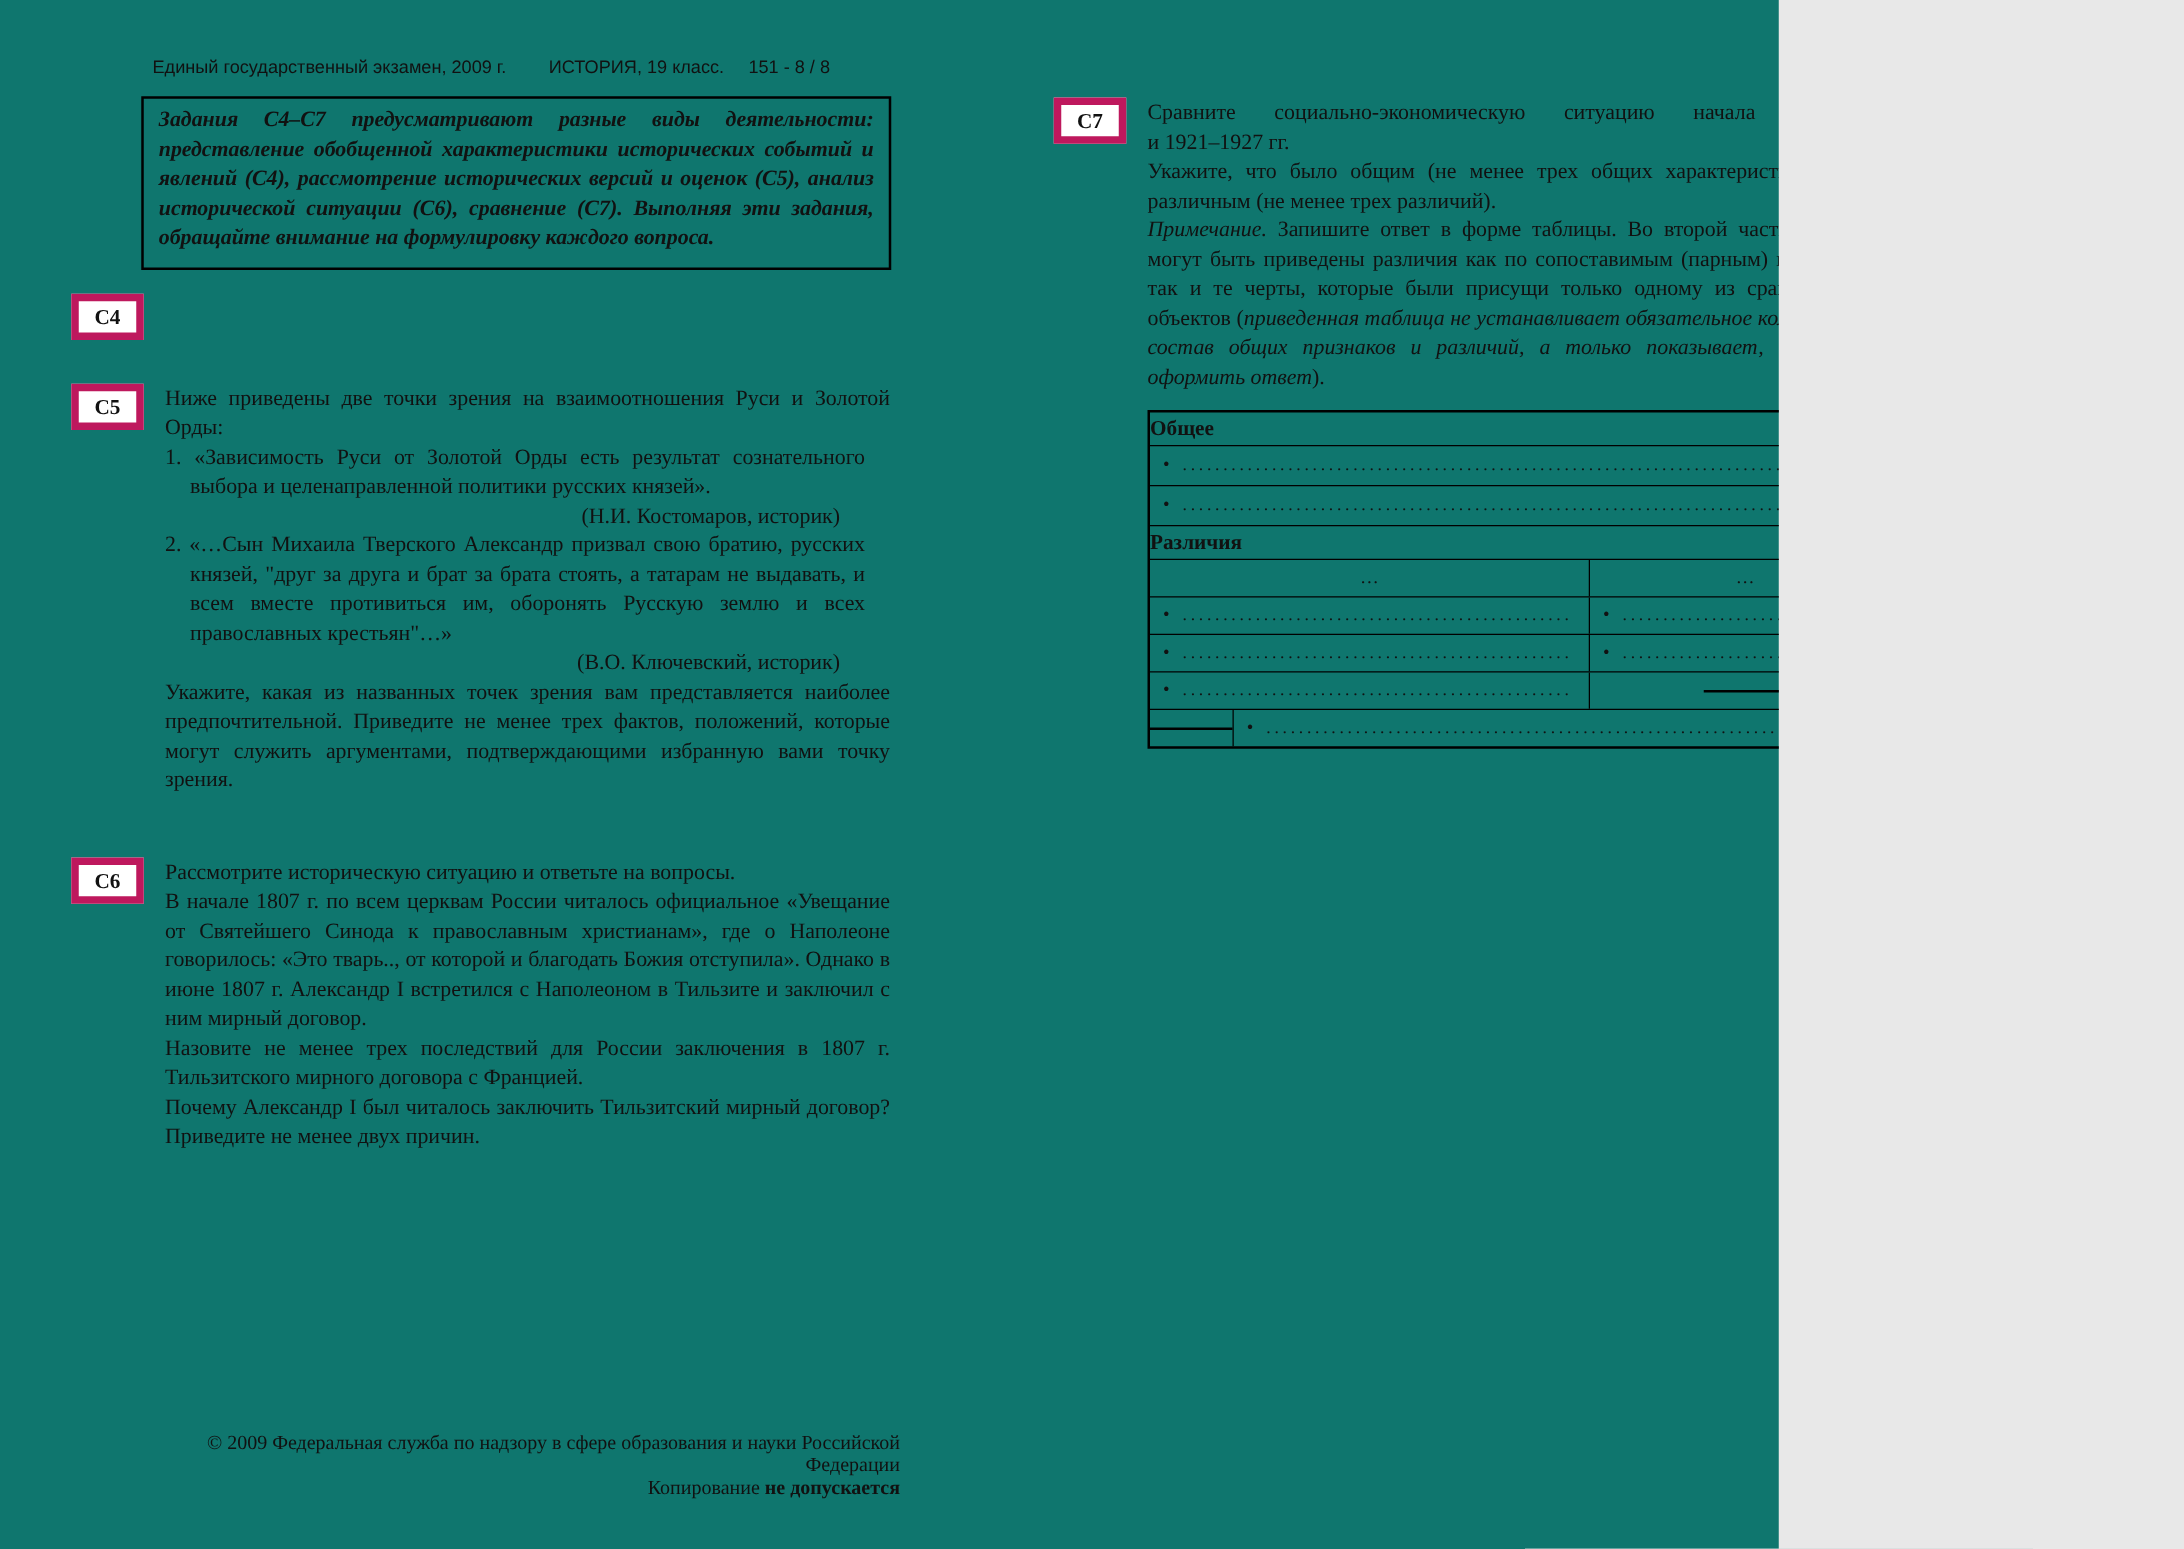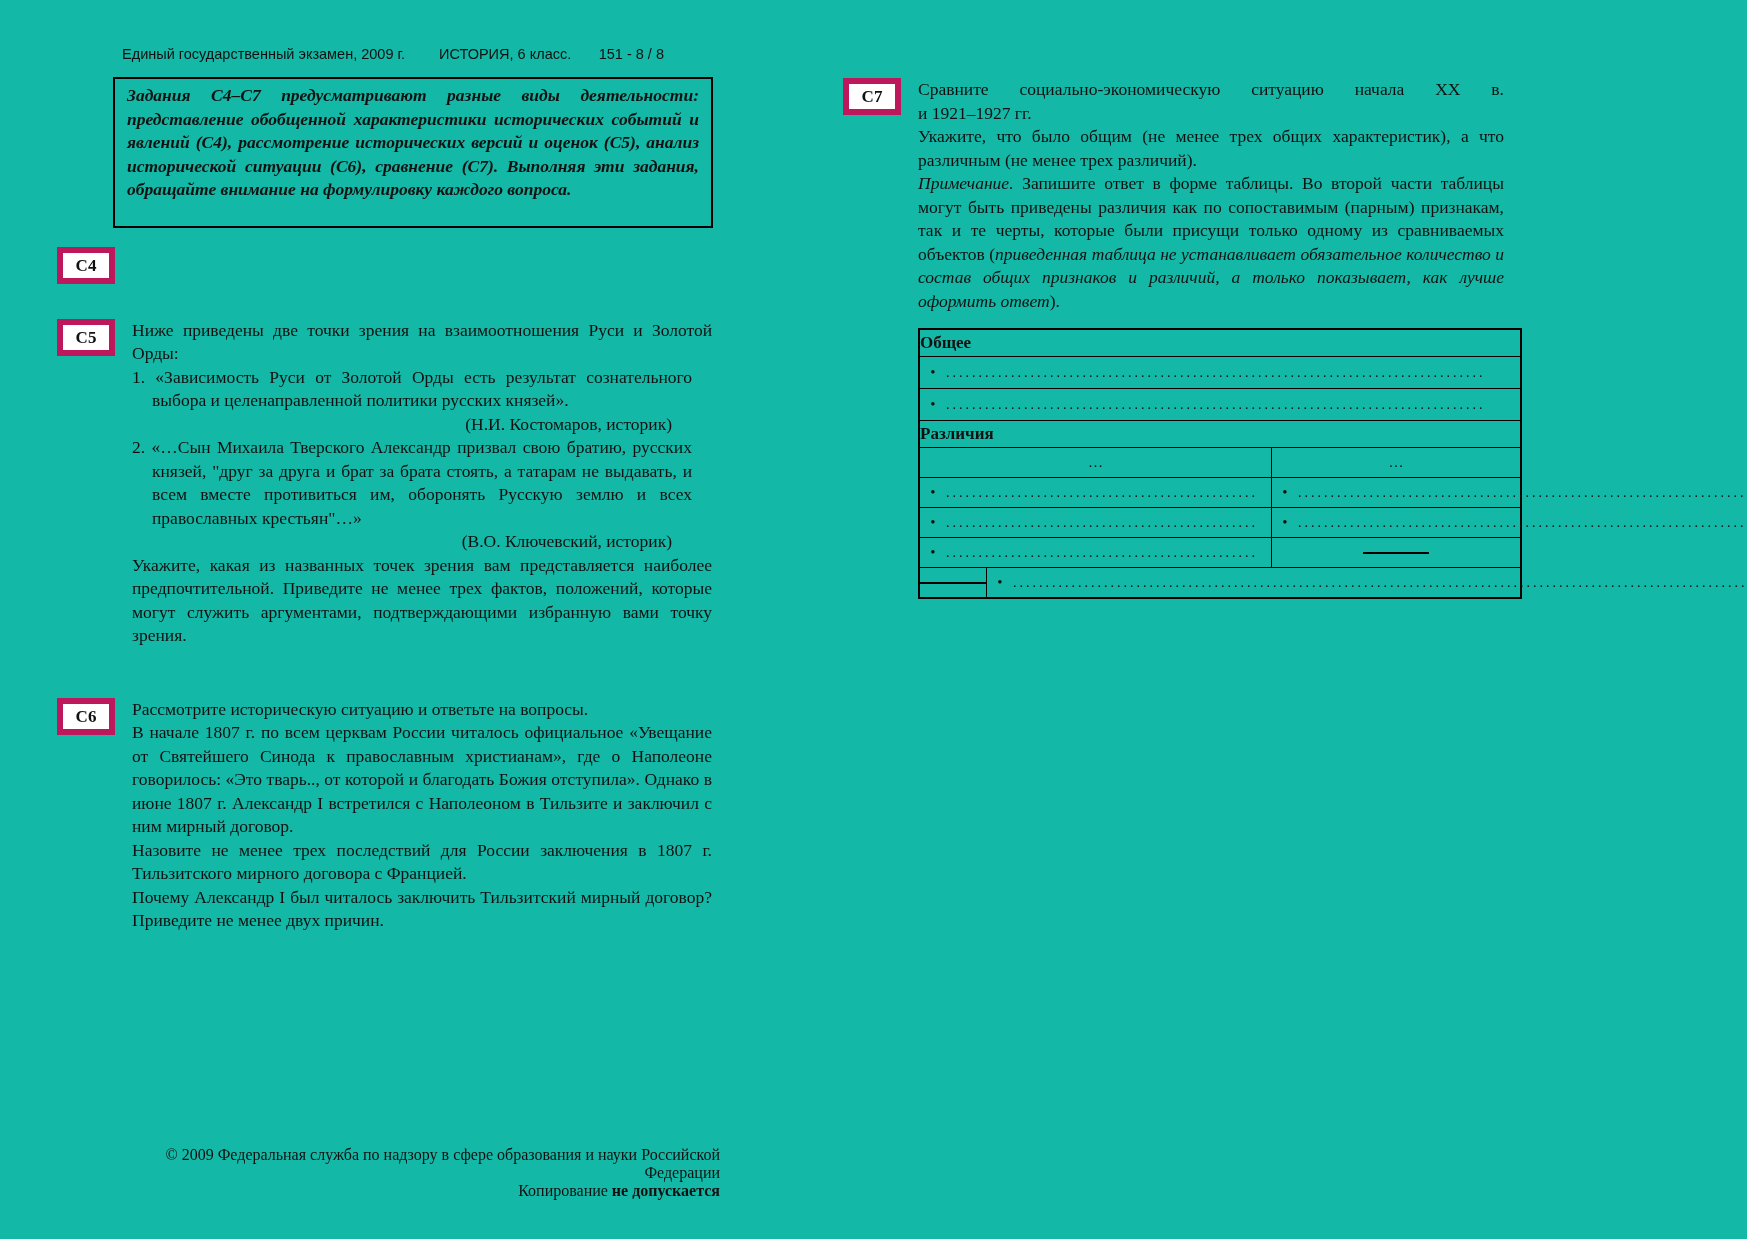--- a/index.html
+++ b/index.html
@@ -1,19 +1,19 @@
 <!DOCTYPE html>
 <html lang="ru"><head>
 <meta charset="utf-8">
 <style>
   html,body{margin:0;padding:0;background:#e8e8e8;}
   .page{
     position:relative;
-    width:1747px;height:1239px;
-    background:#14b8a6;
+    width:1423px;height:1239px;
+    background:#0f766e;
     font-family:"Liberation Serif","DejaVu Serif",serif;
     color:#111;
     overflow:hidden;
   }
   
   .col-left{position:absolute;left:57px;top:46px;width:655px;}
   .col-right{position:absolute;left:843px;top:78px;width:672px;}
 
   
   .page-header{
@@ -23,21 +23,21 @@
     display:flex;align-items:baseline;white-space:nowrap;
   }
   .page-header .subject{margin-left:34px;}
   .page-header .pagenum{margin-left:auto;margin-right:48px;}
 
   
   .instruction-box{
     margin:15px 0 0 56px;
     width:572px;
     border:2px solid #000;
-    padding:5px 12px 24px 12px;
+    padding:5px 12px 12px 12px;
   }
   .instruction-box p{
     margin:0;
     font-weight:bold;font-style:italic;
     font-size:17.5px;line-height:23.5px;
     text-align:justify;
   }
 
   
   .task{display:flex;align-items:flex-start;}
@@ -118,21 +118,21 @@
 </style>
 </head>
 <body>
 
 <div class="page">
 
   <div class="col-left">
 
     <div class="page-header">
       <span>Единый государственный экзамен, 2009 г.</span>
-      <span class="subject">ИСТОРИЯ,  6  класс.</span>
+      <span class="subject">ИСТОРИЯ,  19  класс.</span>
       <span class="pagenum">151 - 8 / 8</span>
     </div>
 
     <div class="instruction-box">
       <p>Задания С4–С7 предусматривают разные виды деятельности: представление обобщенной характеристики исторических событий и явлений (С4), рассмотрение исторических версий и оценок (С5), анализ исторической ситуации (С6), сравнение (С7). Выполняя эти задания, обращайте внимание на формулировку каждого вопроса.</p>
     </div>
 
     <div class="task mt-c4">
       <div class="task-label-box">С4</div>
     </div>

